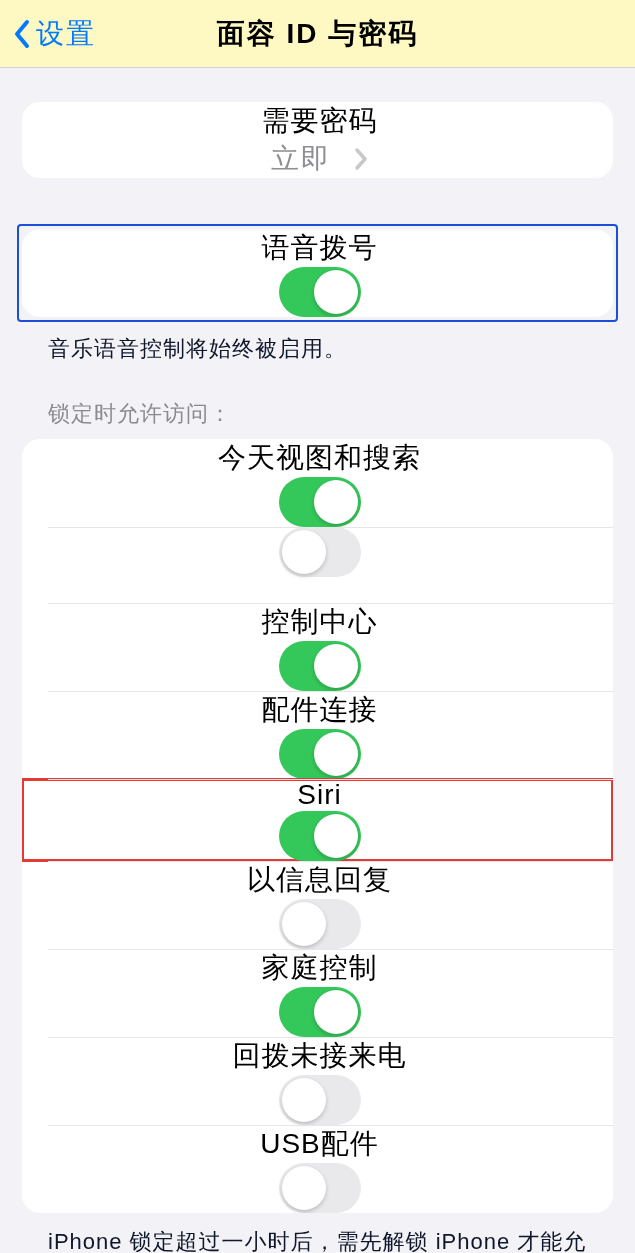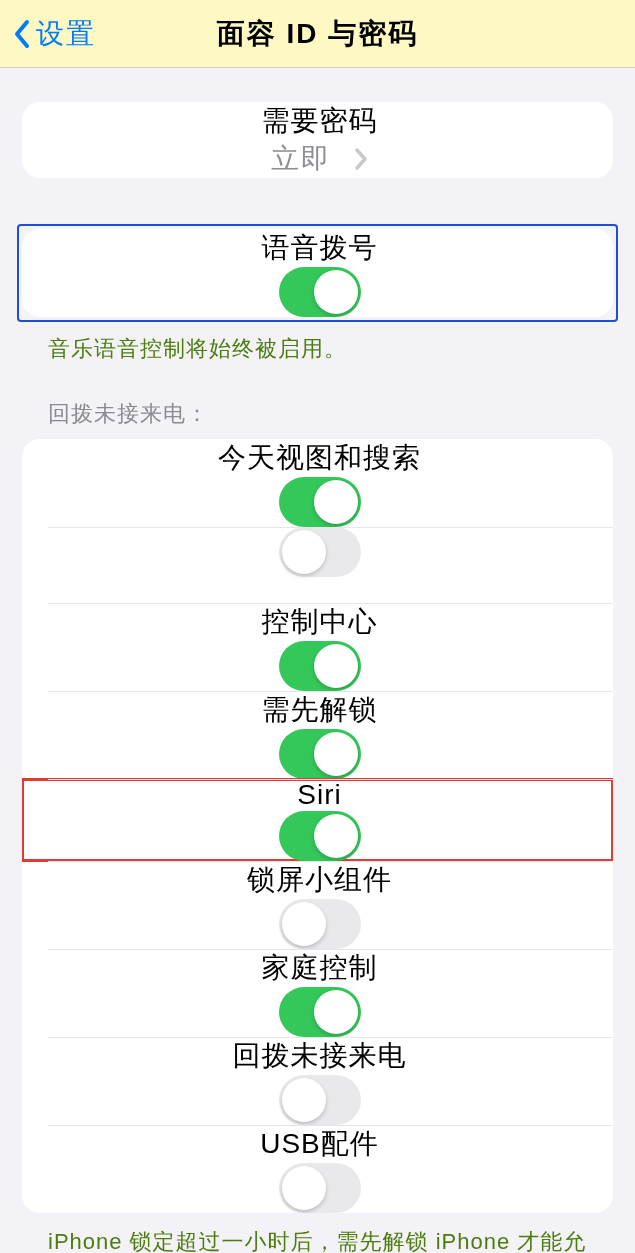--- a/index.html
+++ b/index.html
@@ -135,21 +135,21 @@
       transition: left 0.2s;
     }
     .toggle.on .toggle-knob {
       left: 35px;
     }
     .toggle.off .toggle-knob {
       left: 3px;
     }
     .footer-text {
       font-size: 22px;
-      color: #4d7c0f;
+      color: #0f172a;
       padding: 12px 40px 0 48px;
       letter-spacing: 1px;
       line-height: 1.4;
     }
     .section-header {
       font-size: 22px;
       color: #8a8a8f;
       padding: 0 0 10px 48px;
       letter-spacing: 1px;
     }
@@ -211,54 +211,54 @@
           <div class="toggle-knob"></div>
         </div>
       </div>
     </div>
   </div>
 
   <div class="footer-text">音乐语音控制将始终被启用。</div>
 
   <div style="height:34px"></div>
 
-  <div class="section-header">回拨未接来电：</div>
+  <div class="section-header">锁定时允许访问：</div>
 
   <div class="group" id="lock-group">
       <div class="row">
         <span class="row-label">今天视图和搜索</span>
         <div class="toggle on">
           <div class="toggle-knob"></div>
         </div>
       </div>
       <div class="row">
         <div class="toggle off">
           <div class="toggle-knob"></div>
         </div>
       </div>
       <div class="row">
         <span class="row-label">控制中心</span>
         <div class="toggle on">
           <div class="toggle-knob"></div>
         </div>
       </div>
       <div class="row">
-        <span class="row-label">需先解锁</span>
+        <span class="row-label">配件连接</span>
         <div class="toggle on">
           <div class="toggle-knob"></div>
         </div>
       </div>
       <div class="row row-siri" style="outline: rgb(229, 57, 53) solid 3px; outline-offset: -2px;">
         <span class="row-label">Siri</span>
         <div class="toggle on">
           <div class="toggle-knob"></div>
         </div>
       </div>
       <div class="row">
-        <span class="row-label">锁屏小组件</span>
+        <span class="row-label">以信息回复</span>
         <div class="toggle off">
           <div class="toggle-knob"></div>
         </div>
       </div>
       <div class="row">
         <span class="row-label">家庭控制</span>
         <div class="toggle on">
           <div class="toggle-knob"></div>
         </div>
       </div>

